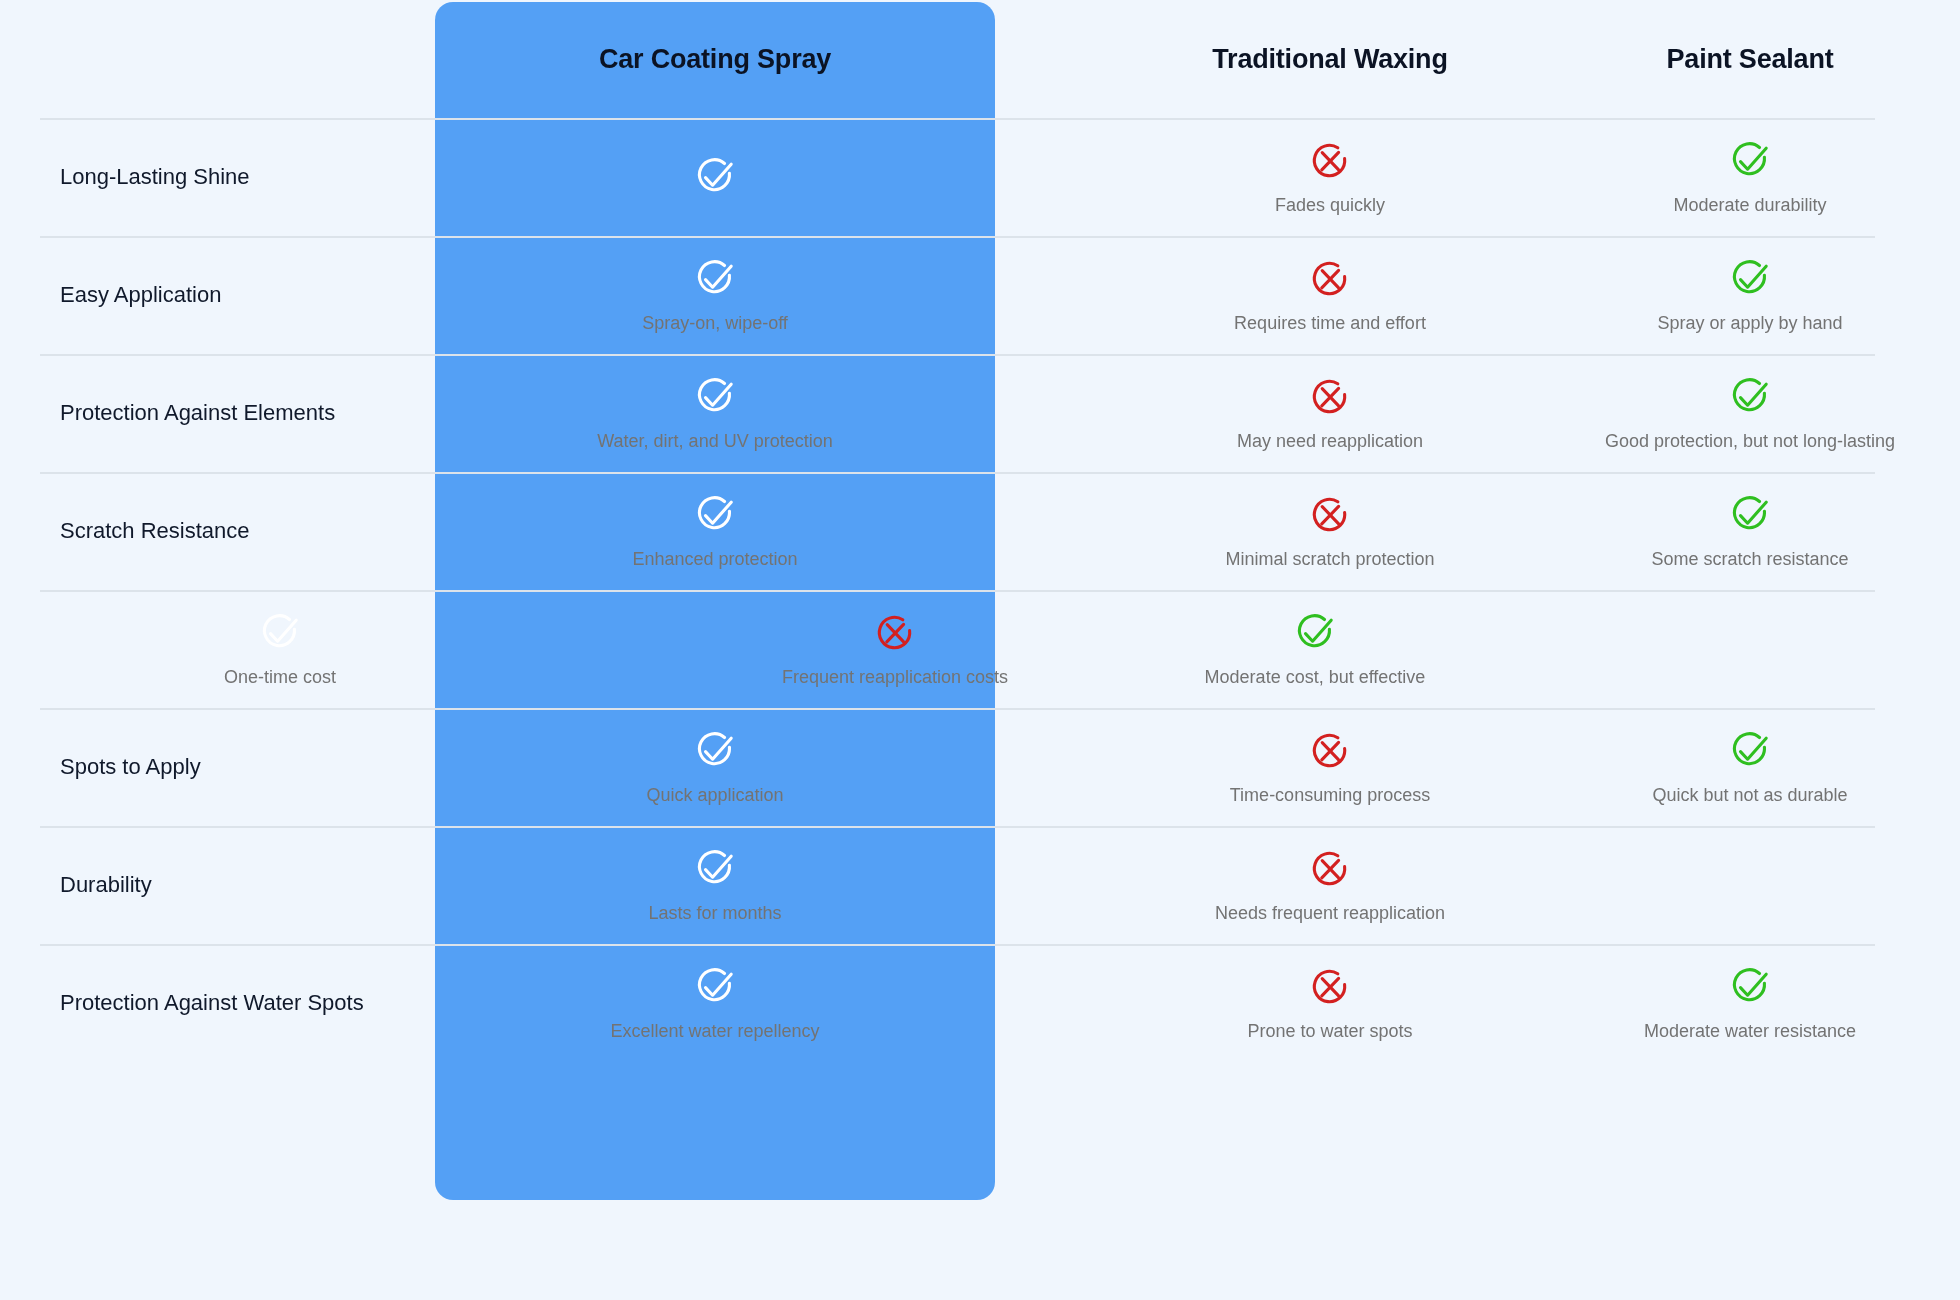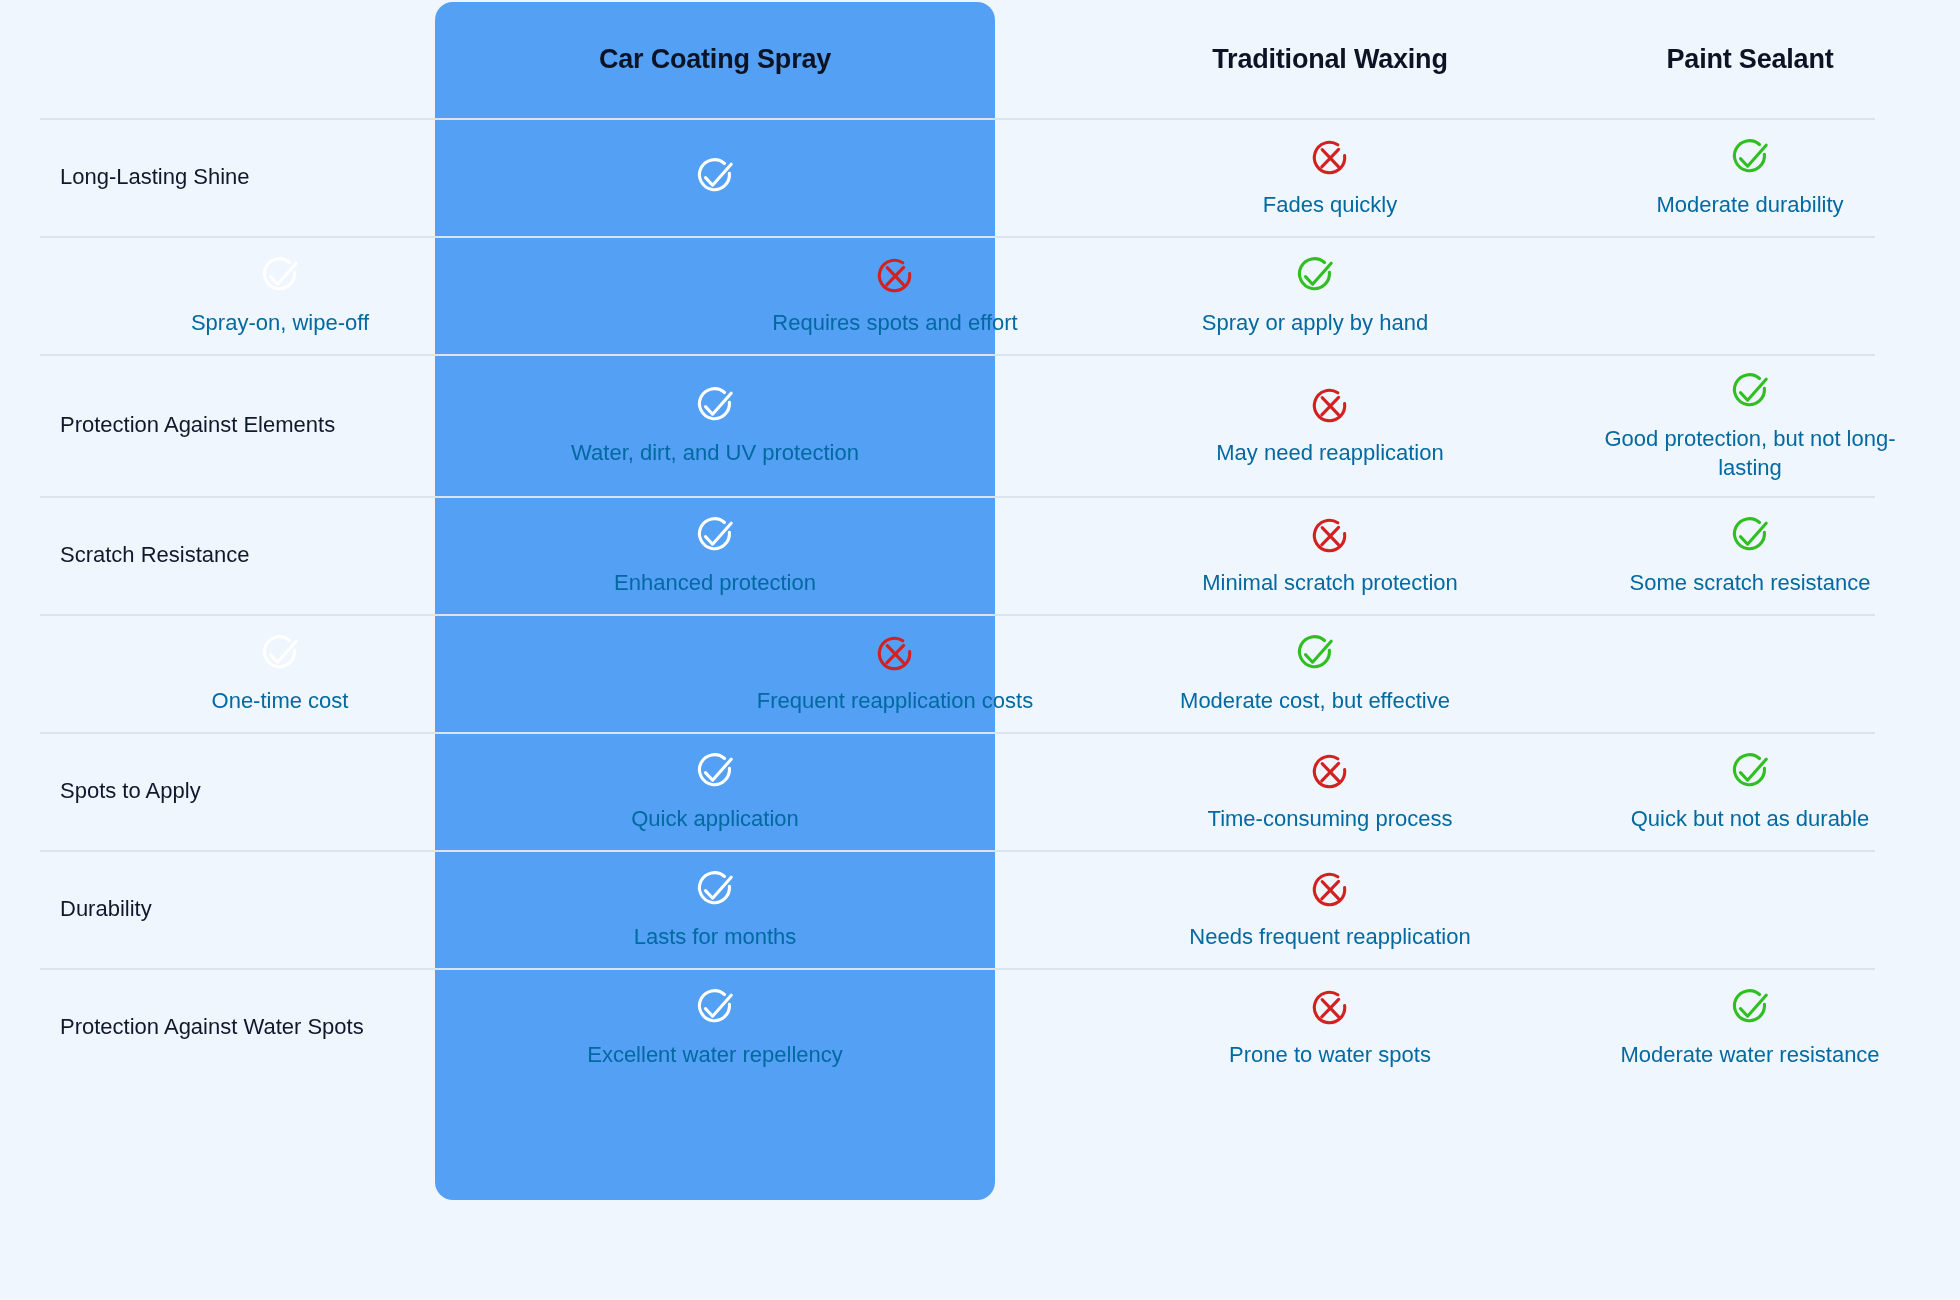--- a/index.html
+++ b/index.html
@@ -91,24 +91,24 @@
   .body-row .cell { min-height: 118px; }
 
   .feature-name {
     font-size: 22px;
     color: #10192B;
     line-height: 1.28;
     text-align: left;
   }
 
   .cell-note {
-    font-size: 22px;
-    color: #0369a1;
+    font-size: 18px;
+    color: #737373;
     line-height: 1.3;
-    text-align: center;
+    text-align: right;
     margin-top: 9px;
     max-width: 100%;
   }
   .cell-note:empty { display: none; margin-top: 0; }
 
   .icon { display: block; }
   .icon svg { display: block; }
 
   
   .cell-feature .cell-note { max-width: 420px; }
@@ -164,39 +164,42 @@
           <span class="icon">
             <svg width="48" height="48" viewBox="0 0 48 48" fill="none">
               <path d="M33.5 10.5 A15 15 0 1 0 38.4 20.2" stroke="#2FBF20" stroke-width="3.1" stroke-linecap="round" fill="none"></path>
               <path d="M14.5 24.6 L21.6 32.2 L40.2 11.2" stroke="#2FBF20" stroke-width="3.1" stroke-linecap="round" stroke-linejoin="round" fill="none"></path>
             </svg>
           </span>
           <span class="cell-note">Moderate durability</span>
         </div>
       </div>
       <div class="row body-row">
+        <div class="cell cell-label">
+          <span class="feature-name">Easy Application</span>
+        </div>
         <div class="cell cell-feature">
           <span class="icon">
             <svg width="48" height="48" viewBox="0 0 48 48" fill="none">
               <path d="M33.5 10.5 A15 15 0 1 0 38.4 20.2" stroke="#FFFFFF" stroke-width="3.1" stroke-linecap="round" fill="none"></path>
               <path d="M14.5 24.6 L21.6 32.2 L40.2 11.2" stroke="#FFFFFF" stroke-width="3.1" stroke-linecap="round" stroke-linejoin="round" fill="none"></path>
             </svg>
           </span>
           <span class="cell-note">Spray-on, wipe-off</span>
         </div>
         <div class="spacer-cell"></div>
         <div class="cell cell-col">
           <span class="icon">
             <svg width="48" height="48" viewBox="0 0 48 48" fill="none">
               <path d="M31.8 10.8 A15.2 15.2 0 1 0 38.6 21.6" stroke="#D32020" stroke-width="3.1" stroke-linecap="round" fill="none"></path>
               <path d="M16.2 15.6 L32.4 32.6" stroke="#D32020" stroke-width="3.1" stroke-linecap="round" fill="none"></path>
               <path d="M32.6 15.4 L15.8 32.8" stroke="#D32020" stroke-width="3.1" stroke-linecap="round" fill="none"></path>
             </svg>
           </span>
-          <span class="cell-note">Requires spots and effort</span>
+          <span class="cell-note">Requires time and effort</span>
         </div>
         <div class="cell cell-col">
           <span class="icon">
             <svg width="48" height="48" viewBox="0 0 48 48" fill="none">
               <path d="M33.5 10.5 A15 15 0 1 0 38.4 20.2" stroke="#2FBF20" stroke-width="3.1" stroke-linecap="round" fill="none"></path>
               <path d="M14.5 24.6 L21.6 32.2 L40.2 11.2" stroke="#2FBF20" stroke-width="3.1" stroke-linecap="round" stroke-linejoin="round" fill="none"></path>
             </svg>
           </span>
           <span class="cell-note">Spray or apply by hand</span>
         </div>

